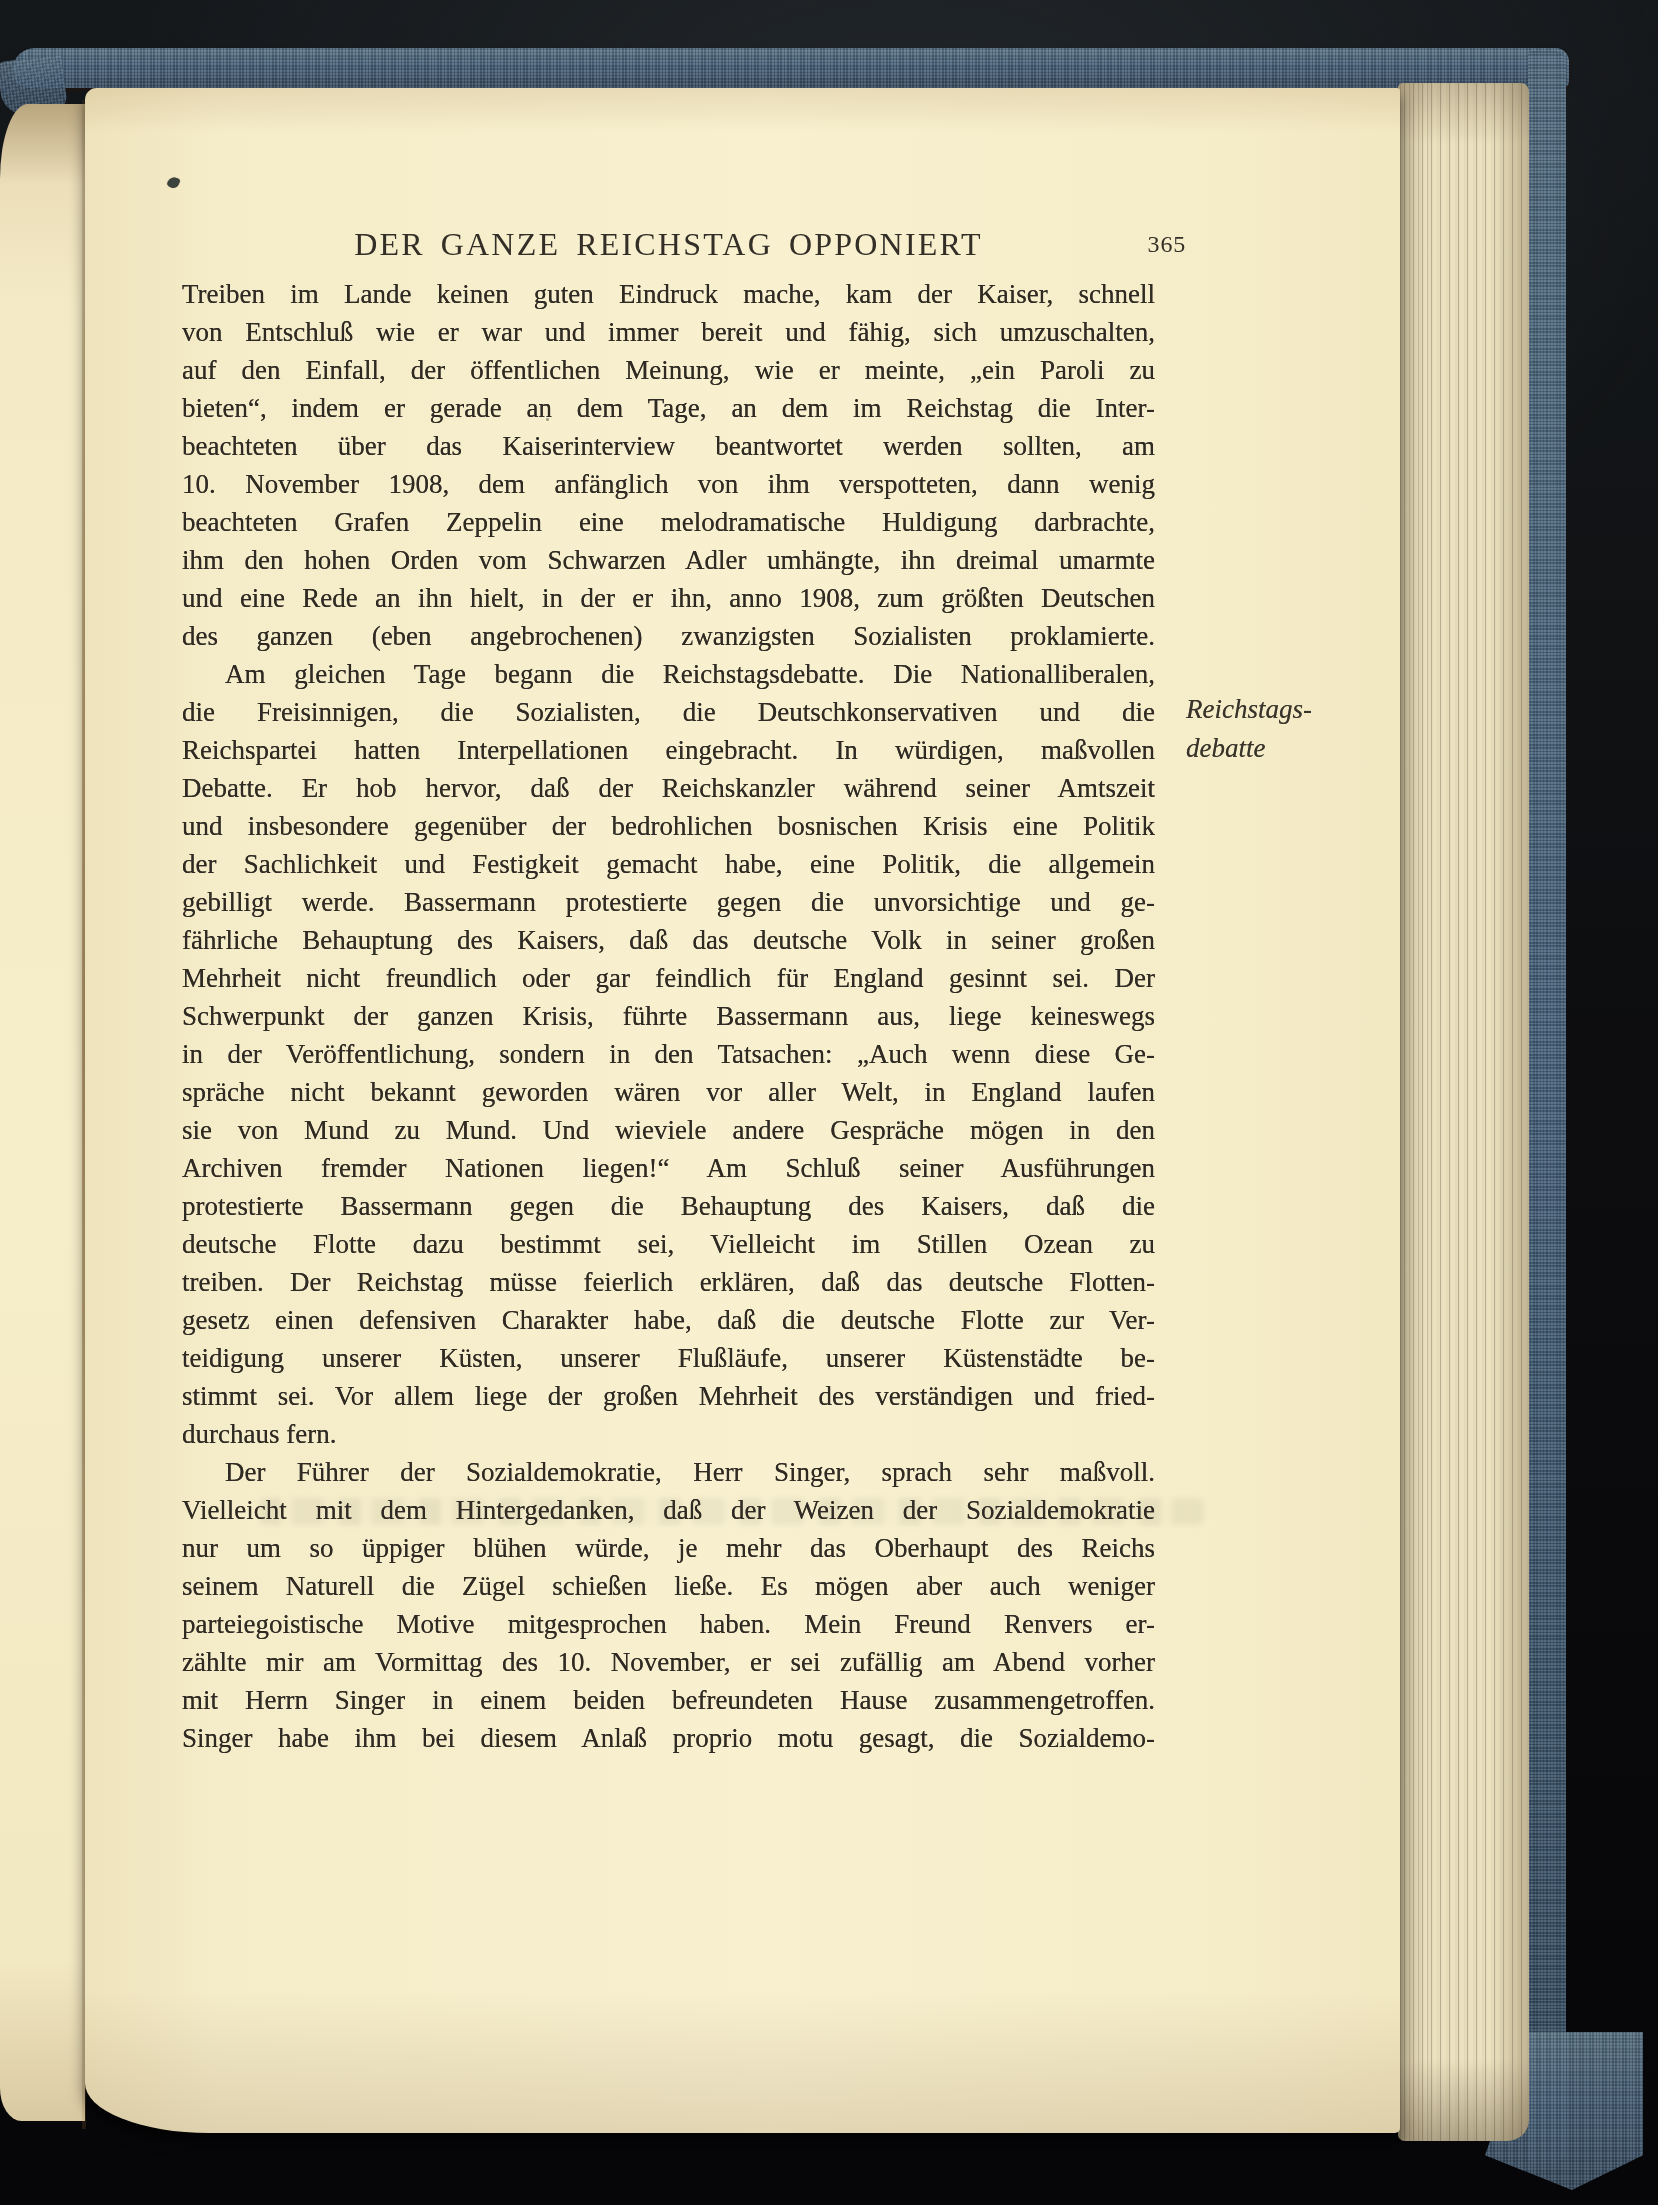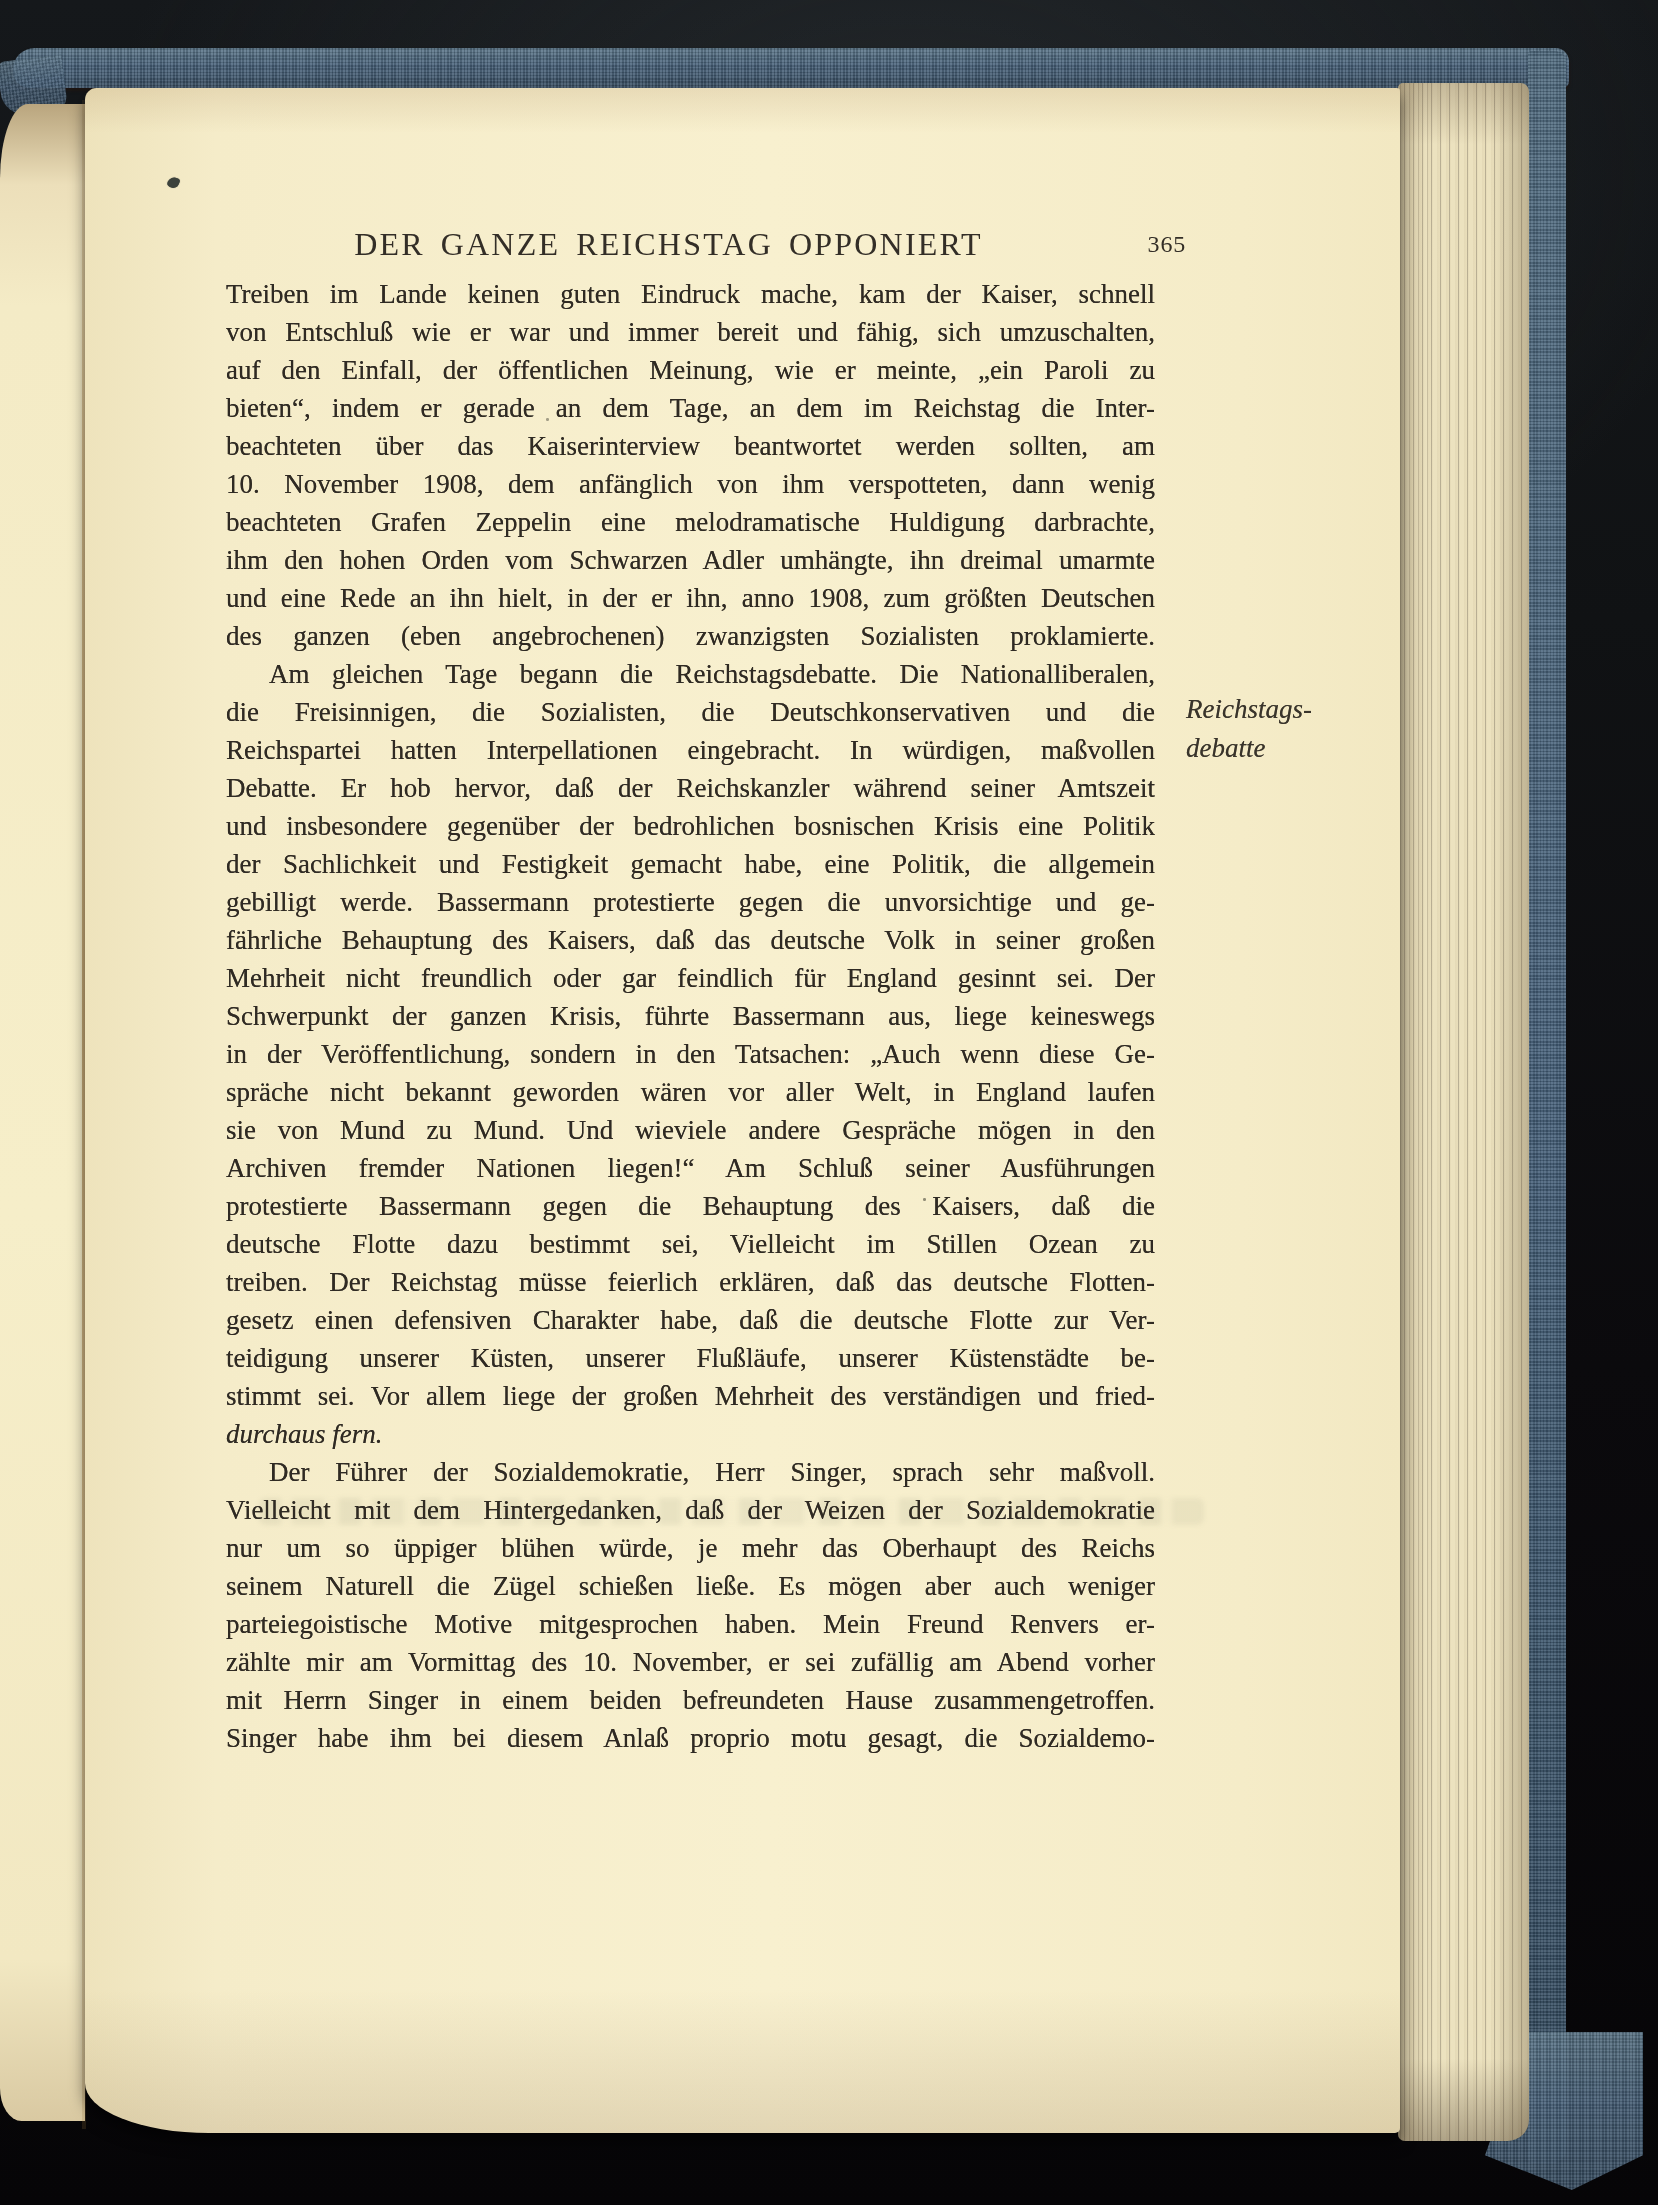--- a/index.html
+++ b/index.html
@@ -83,23 +83,23 @@
   }
   .page-number{
     position:absolute;top:141px;right:214px;height:30px;line-height:30px;
     font-size:24px;letter-spacing:0.8px;color:#332e27;
   }
   .body-text{
     position:absolute;left:97px;top:187px;width:973px;
     font-size:27px;line-height:38px;
     text-shadow:0 0 0.4px rgba(47,42,35,.8);
   }
-  .line{text-align:justify;text-align-last:justify;white-space:normal;margin-left:44px;}
+  .line{text-align:justify;text-align-last:justify;white-space:normal;}
   .line.indent{text-indent:43px;}
-  .line.end{text-align-last:left;font-style:italic;}
+  .line.end{text-align-last:left;}
   .margin-note{
     position:absolute;left:1101px;top:602px;width:207px;
     font-style:italic;font-size:27px;line-height:39px;color:#39342b;
     text-shadow:0 0 0.3px rgba(57,52,43,.7);
   }
   
   .ink-speck{
     position:absolute;left:83px;top:89px;width:10.8px;height:10.8px;
     background:#3c423c;border-radius:70% 30% 60% 40%;transform:rotate(25deg);
     box-shadow:0 0 0.8px rgba(60,66,60,.8);

